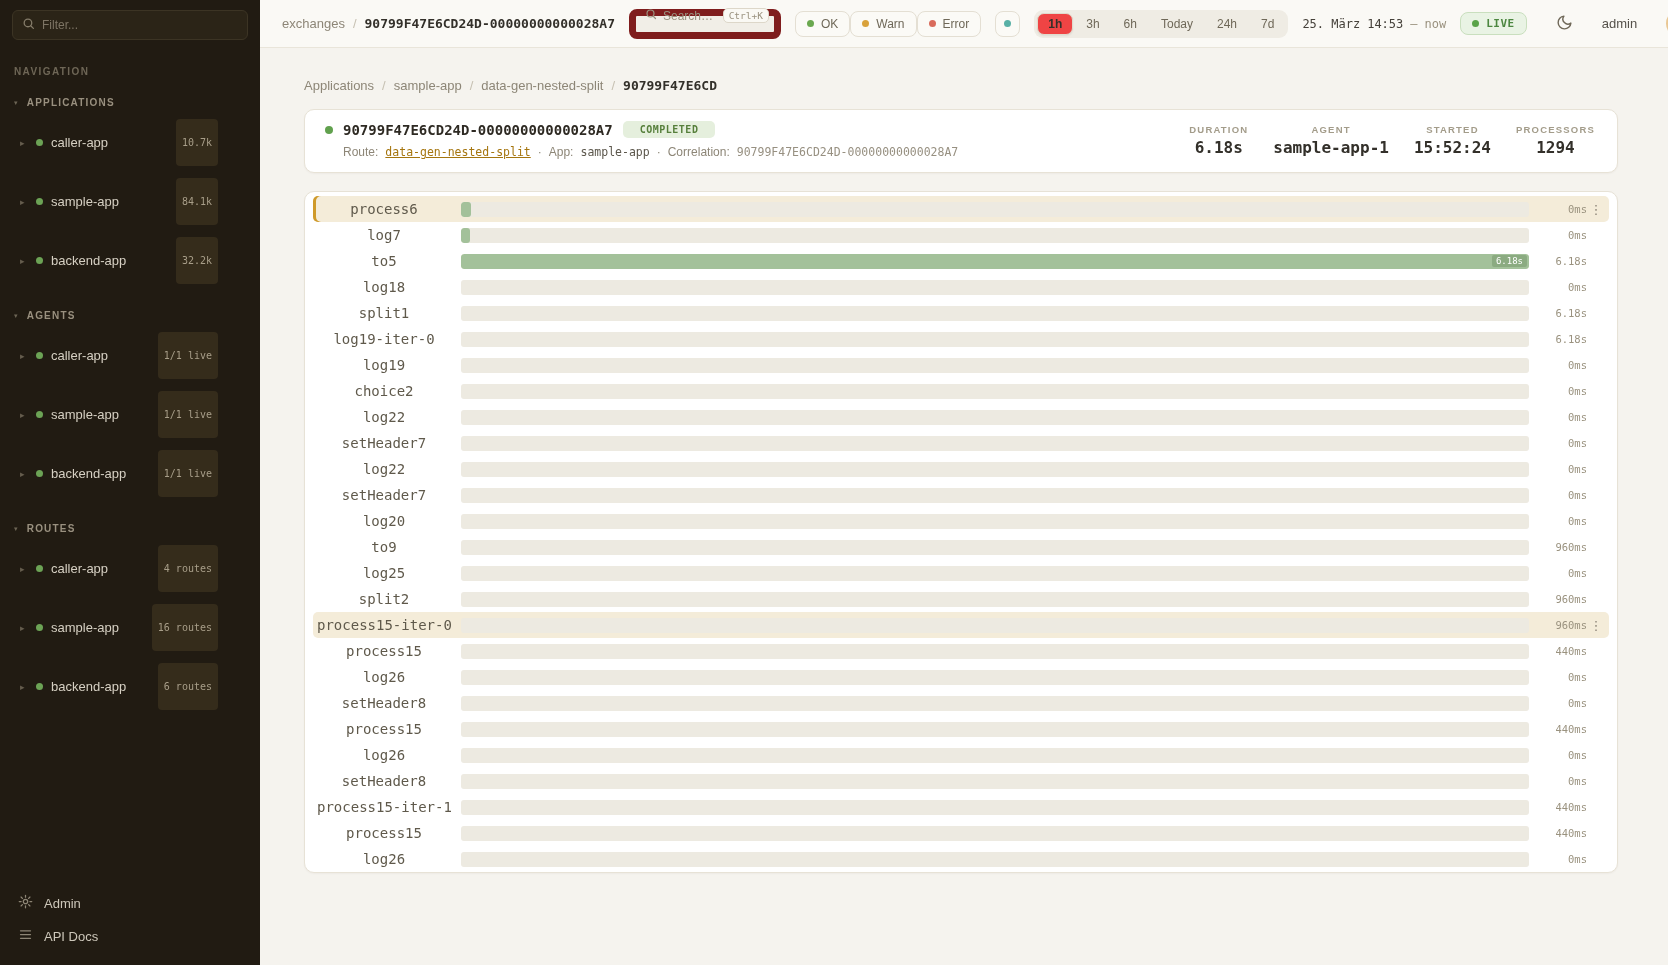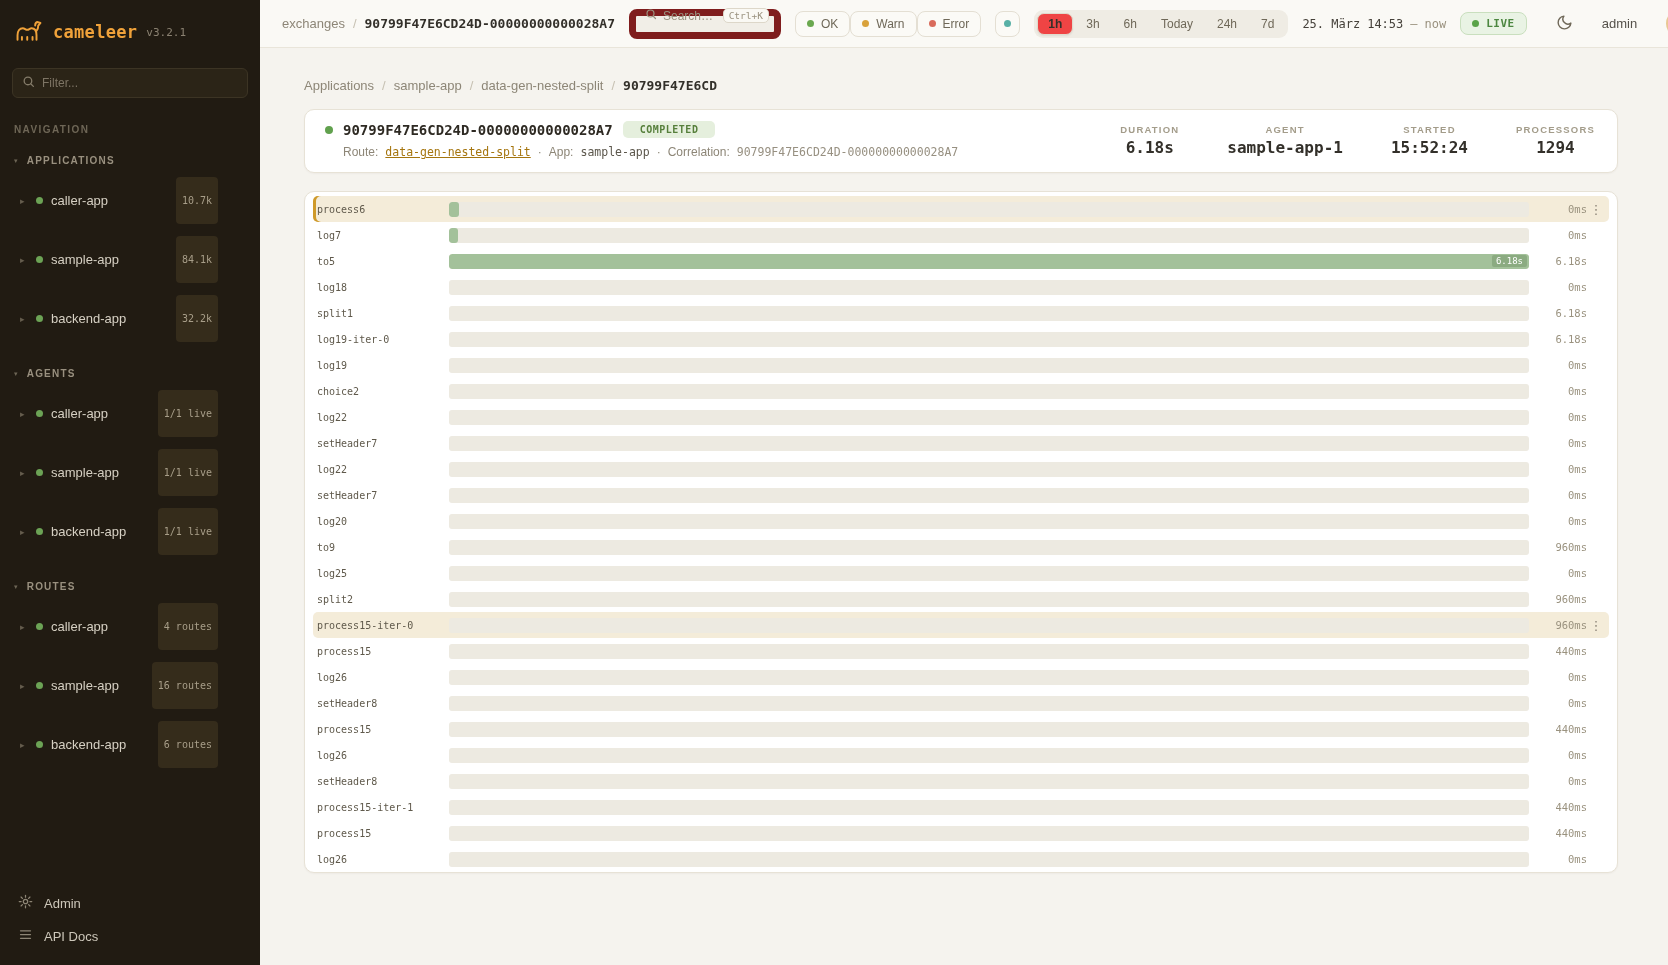--- a/index.html
+++ b/index.html
@@ -61,58 +61,47 @@
   .card { background:#fff; border:1px solid #e7e2d6; border-radius:10px; box-shadow:0 1px 2px rgba(40,30,10,.04); }
   .ex-card { padding:11px 22px 13px 20px; display:flex; justify-content:space-between; align-items:center; }
   .ex-title-row { display:flex; align-items:center; gap:10px; }
   .status-dot { width:8px; height:8px; border-radius:50%; background:#61a14e; flex:none; }
   .ex-title { font-family:"DejaVu Sans Mono","Liberation Mono",monospace; font-weight:700; font-size:14px; color:#2e2a23; }
   .completed { background:#e5efdd; color:#567f3b; font-family:"DejaVu Sans Mono","Liberation Mono",monospace; font-size:10px; font-weight:700; padding:3px 17px; border-radius:5px; letter-spacing:.5px; }
   .ex-sub { margin-top:7px; padding-left:18px; font-size:12px; color:#8d8677; display:flex; gap:7px; align-items:center; white-space:nowrap; }
   .ex-sub .val { font-family:"DejaVu Sans Mono","Liberation Mono",monospace; color:#5b564b; font-size:11.5px; }
   .ex-sub .corr { font-family:"DejaVu Sans Mono","Liberation Mono",monospace; color:#979081; font-size:11.5px; }
   .route-link { color:#a5750e; text-decoration:underline; font-family:"DejaVu Sans Mono","Liberation Mono",monospace; font-size:11.5px; cursor:pointer; }
-  .stats { display:flex; gap:48px; }
+  .stats { display:flex; gap:25px; }
   .stat { text-align:center; }
   .stat-label { font-size:9.5px; letter-spacing:1.2px; color:#a39c8a; font-weight:700; }
   .stat-value { font-family:"DejaVu Sans Mono","Liberation Mono",monospace; font-size:16px; font-weight:700; color:#33302a; margin-top:3px; }
 
   .tl-card { margin-top:18px; overflow:hidden; }
   .tl-head { display:flex; align-items:center; gap:12px; padding:12px 16px 10px; }
   .tl-title { font-size:15px; font-weight:700; color:#33302a; }
   .tl-badge { border:1px solid #e2dccd; color:#958d7a; border-radius:6px; padding:2px 8px; font-family:"DejaVu Sans Mono","Liberation Mono",monospace; font-size:10.5px; background:#fbfaf6; }
   .tl-toggle { margin-left:auto; background:#f0ece3; border-radius:9px; padding:3px; display:flex; gap:2px; }
   .tbtn { padding:4px 14px; font-size:12px; border-radius:7px; color:#6f6858; border:none; background:transparent; cursor:pointer; font-family:inherit; }
   .tbtn.active { background:#b07c15; color:#fff; font-weight:700; }
   .rows { padding:4px 8px 0 8px; }
   .trow { display:flex; align-items:center; height:26px; border-radius:5px; padding:0 4px; }
   .trow.hl { background:#f4ecd9; }
   .trow.bracket { box-shadow:inset 3px 0 0 #cf9a2a; }
-  .tlabel { width:132px; text-align:left; font-family:"DejaVu Sans Mono","Liberation Mono",monospace; font-size:10px; color:#5f594b; padding-right:10px; white-space:nowrap; overflow:hidden; }
+  .tlabel { width:144px; text-align:center; font-family:"DejaVu Sans Mono","Liberation Mono",monospace; font-size:14px; color:#5f594b; padding-right:10px; white-space:nowrap; overflow:hidden; }
   .ttrack { flex:1; height:15px; background:#edeae1; border-radius:3px; position:relative; overflow:hidden; }
   .tbar { position:absolute; top:0; bottom:0; background:#a3c19a; border-radius:3px; min-width:2px; }
   .tbar-label { position:absolute; right:2px; top:50%; transform:translateY(-50%); font-family:"DejaVu Sans Mono","Liberation Mono",monospace; font-size:9px; color:#fff; background:#8bab81; padding:0 4px; border-radius:2px; line-height:12px; }
   .tdur { width:58px; text-align:right; font-family:"DejaVu Sans Mono","Liberation Mono",monospace; font-size:10.5px; color:#9a927f; padding-left:6px; white-space:nowrap; }
   .tmenu { width:18px; text-align:center; color:#8d8677; font-size:13px; cursor:pointer; }
 </style>
 </head>
 <body>
 
 <aside class="sidebar">
-  <div class="logo-row">
-    <span>
-      <svg width="30" height="28" viewBox="0 0 34 30" fill="none" stroke="#f0a23a" stroke-width="2.2" stroke-linecap="round" stroke-linejoin="round">
-        <path d="M4 26v-5c0-5 2.5-8 6-8 2.2 0 3 1.8 5 1.8s2.8-1.8 5-1.8c3.5 0 5.5 3 5.5 8v5"></path>
-        <path d="M25.5 16c1.5-1.5 2-4 2-6l2.5-3-3-1c-2 0-3 2-3 4"></path>
-        <path d="M9 26v-3M15 26v-3M21 26v-3"></path>
-      </svg>
-    </span>
-    <span class="brand">cameleer</span>
-    <span class="version">v3.2.1</span>
-  </div>
 
   <div class="filter-box">
     <span>
       <svg width="13" height="13" viewBox="0 0 24 24" fill="none" stroke="#847b69" stroke-width="2.4" stroke-linecap="round">
           <circle cx="11" cy="11" r="7"></circle>
           <path d="M21 21l-4.5-4.5"></path>
         </svg>
     </span>
     <input placeholder="Filter..." style="">
   </div>

